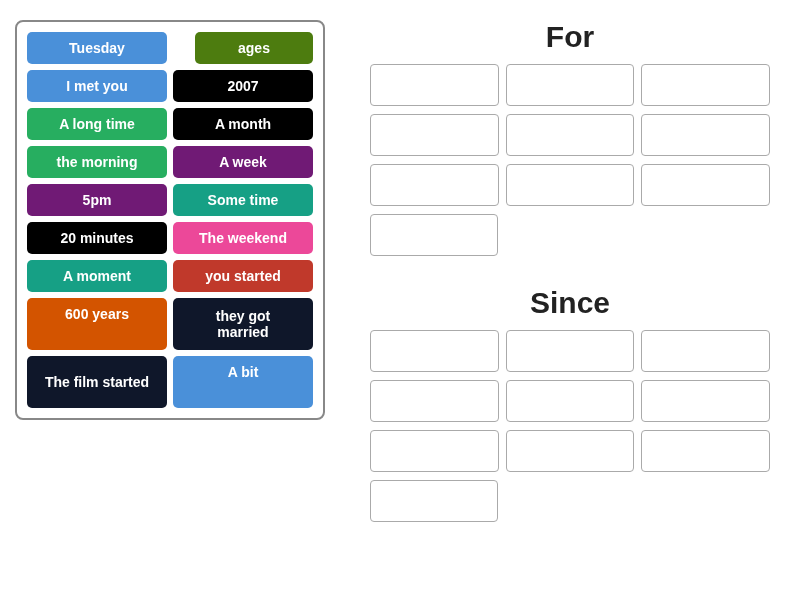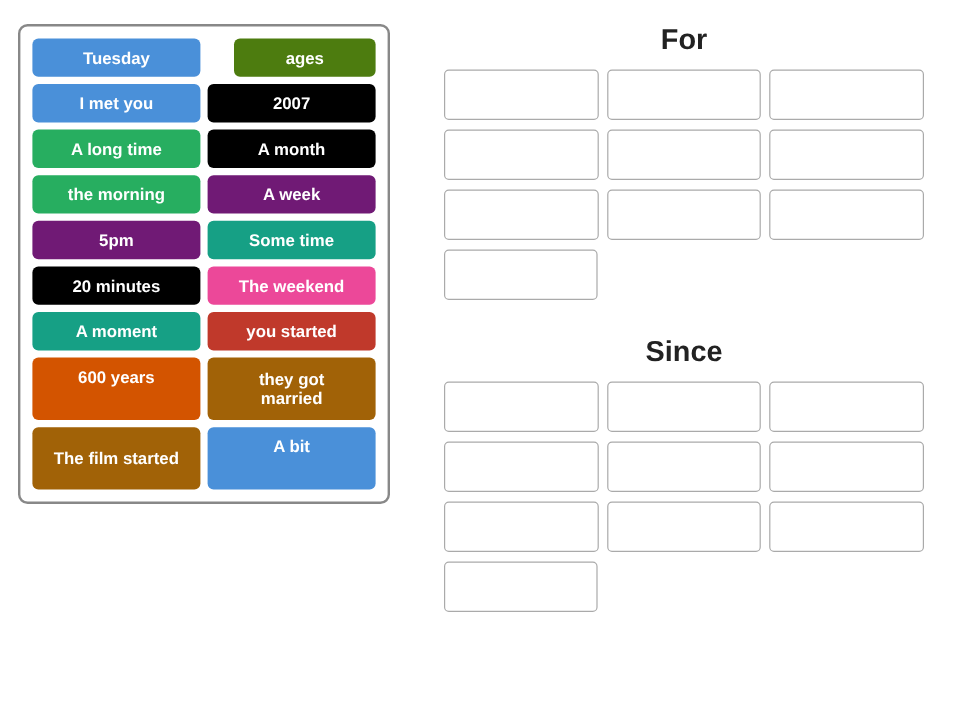--- a/index.html
+++ b/index.html
@@ -43,33 +43,33 @@
 
     .color-blue    { background: #4a90d9; }
     .color-red     { background: #4d7c0f; margin-left: 22px; }
     .color-orange  { background: #000000; }
     .color-green   { background: #27ae60; }
     .color-purple  { background: #701a75; }
     .color-teal    { background: #16a085; }
     .color-darkblue { background: #ec4899; }
     .color-redbrown { background: #c0392b; }
     .color-darkorange { background: #d35400; }
-    .color-cyan    { background: #a16207; }
+    .color-cyan    { background: #0f172a; }
 
     
     #right-panel {
       flex: 1;
       padding: 20px 30px;
       display: flex;
       flex-direction: column;
       gap: 0;
     }
 
     .section-title {
-      font-size: 24px;
+      font-size: 30px;
       font-weight: bold;
       text-align: center;
       margin-bottom: 10px;
       color: #222;
     }
 
     .drop-grid {
       display: grid;
       grid-template-columns: repeat(3, 1fr);
       gap: 7px;

